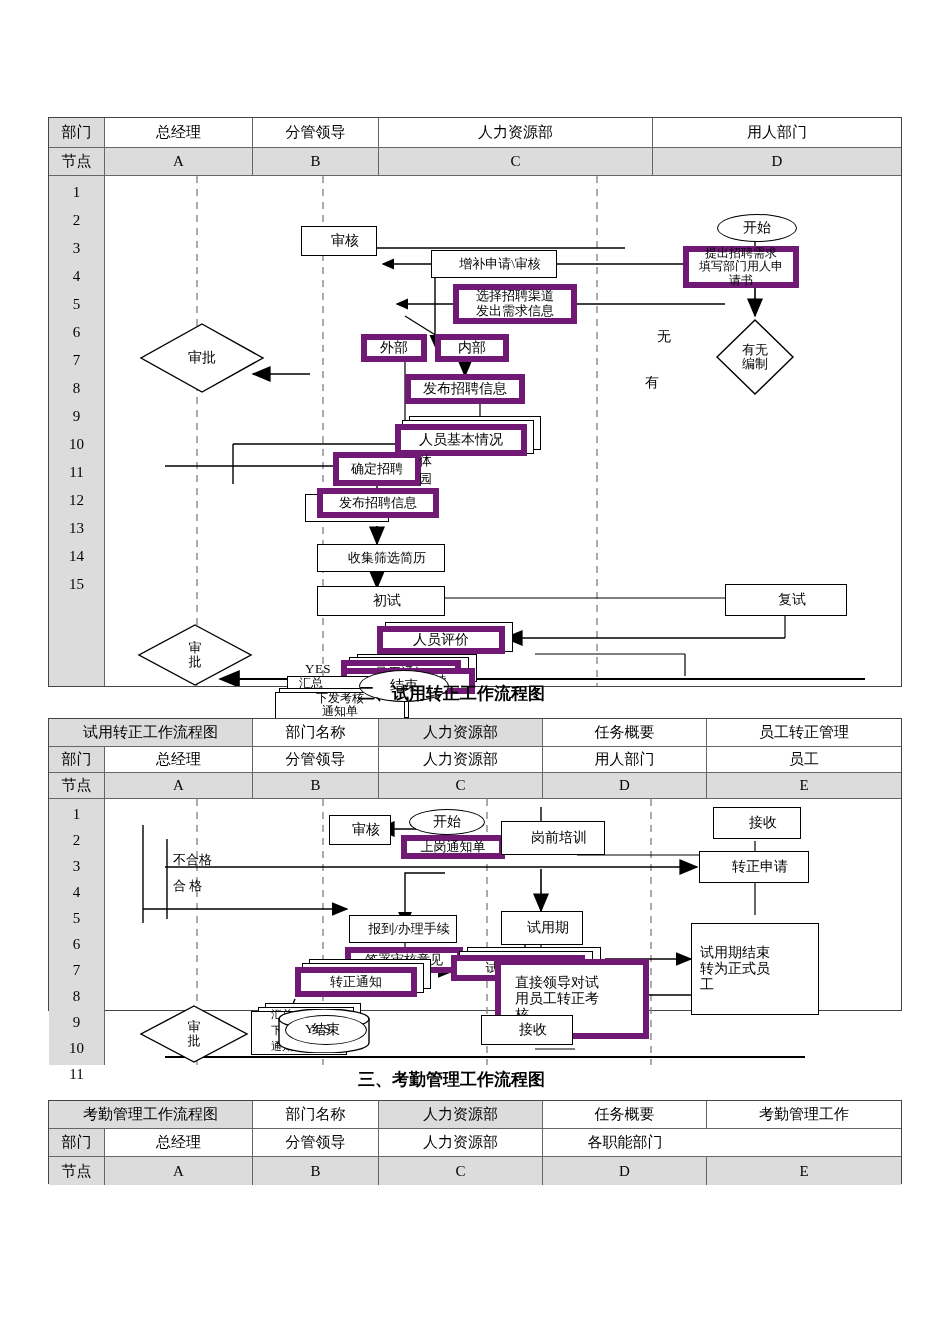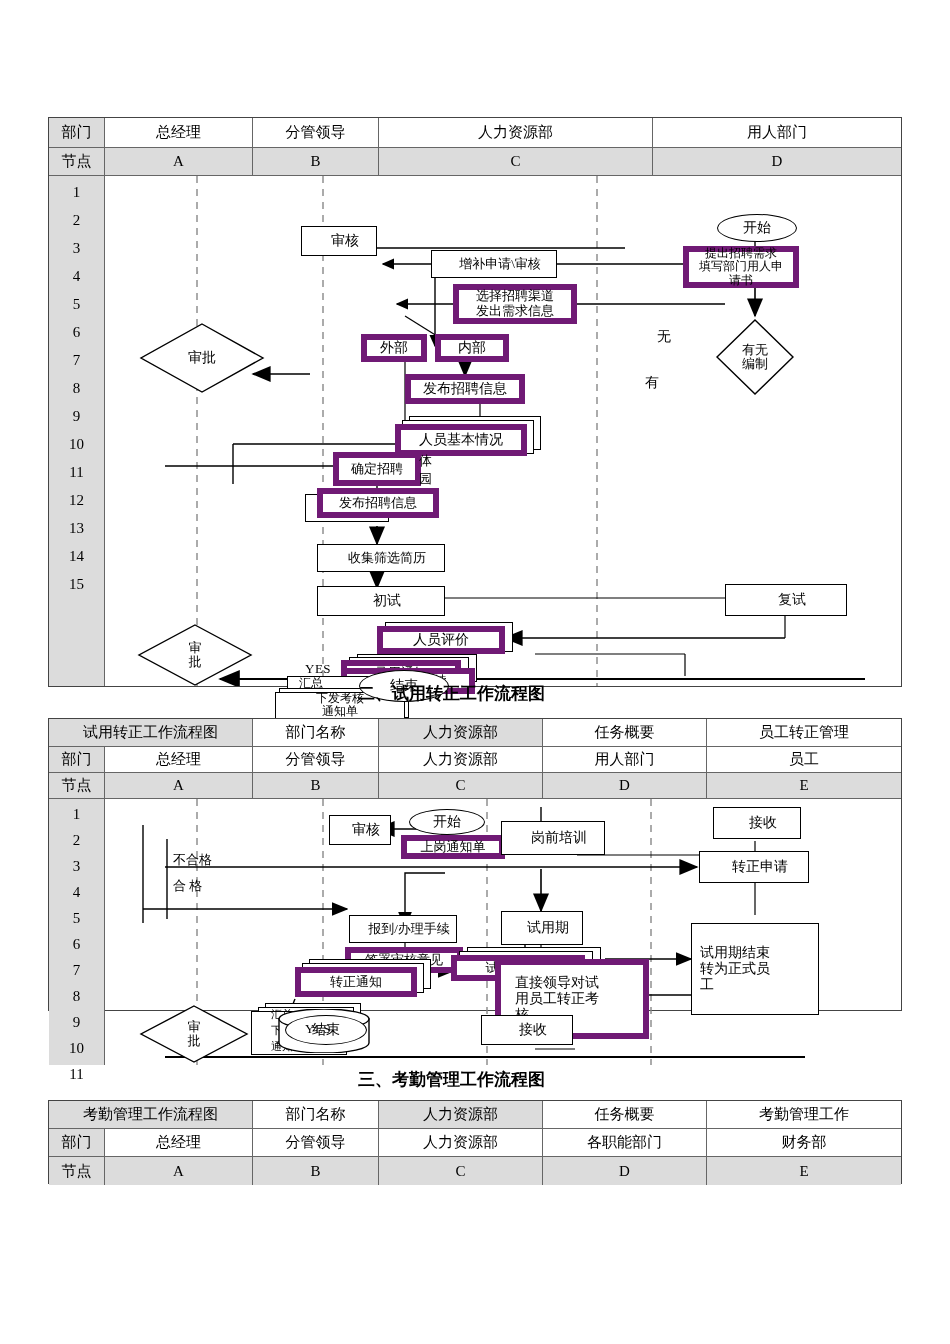--- a/index.html
+++ b/index.html
@@ -426,21 +426,20 @@
       <div class="white" style="width:164px;">任务概要</div>
       <div class="white" style="width:194px;">考勤管理工作</div>
     </div>
 
     <div class="hdrRow rowline" style="height:28px;">
       <div class="shade" style="width:56px;">部门</div>
       <div class="white" style="width:148px;">总经理</div>
       <div class="white" style="width:126px;">分管领导</div>
       <div class="white" style="width:164px;">人力资源部</div>
       <div class="white" style="width:164px;">各职能部门</div>
-      <div class="white" style="width:194px;">财务部</div>
     </div>
 
     <div class="hdrRow" style="height:28px;">
       <div class="shade" style="width:56px;">节点</div>
       <div class="shade" style="width:148px;">A</div>
       <div class="shade" style="width:126px;">B</div>
       <div class="shade" style="width:164px;">C</div>
       <div class="shade" style="width:164px;">D</div>
       <div class="shade" style="width:194px;">E</div>
     </div>

